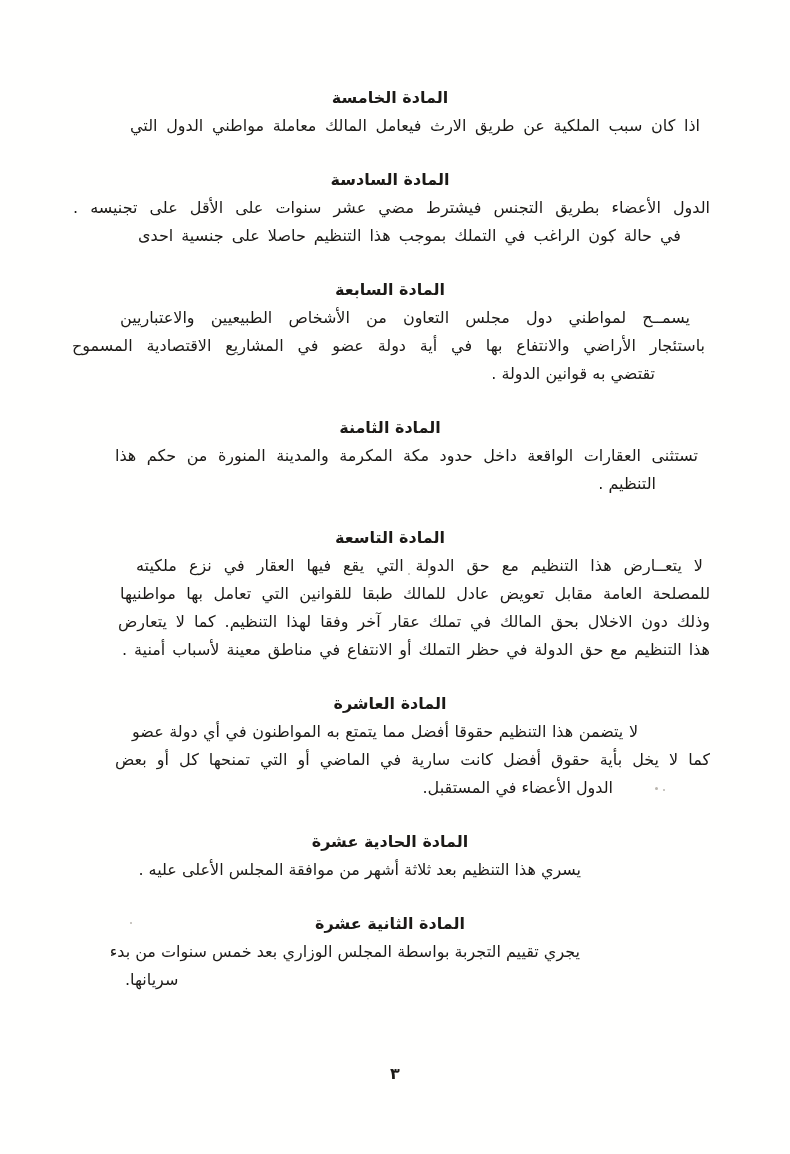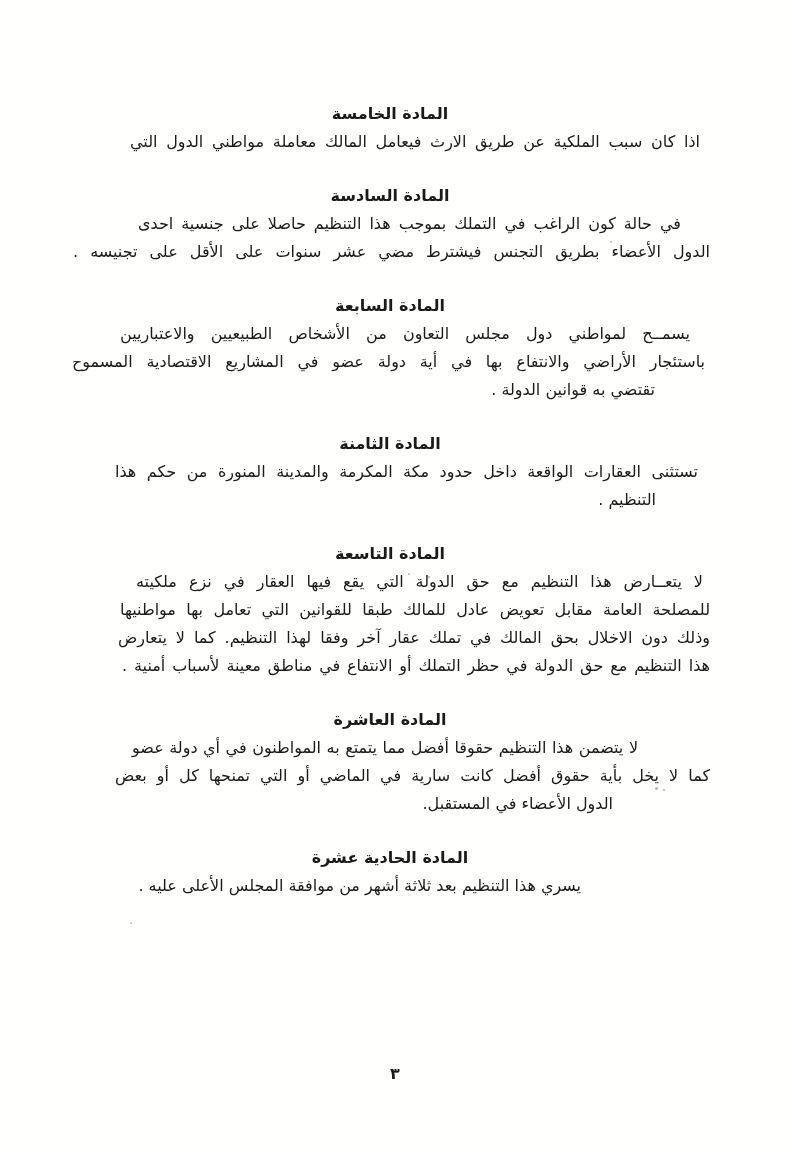--- a/index.html
+++ b/index.html
@@ -21,21 +21,21 @@
   }
   .article { margin: 0; }
   .heading {
     font-size: 16px;
     font-weight: bold;
     text-align: center;
     margin: 26px 0 0 0;
     height: 28px;
     line-height: 28px;
   }
-  .article:first-child .heading { margin-top: 16px; }
+  .article:first-child .heading { margin-top: 0; }
   .ln {
     font-size: 16px;
     margin: 0;
     height: 28px;
     line-height: 28px;
     overflow: hidden;
   }
   
   .j { text-align: justify; text-align-last: justify; }
   
@@ -66,22 +66,22 @@
 <div class="page">
   <main class="content">
 
     <section class="article">
       <h2 class="heading">المادة الخامسة</h2>
       <p class="ln j" style="padding:0 10px 0 60px">اذا كان سبب الملكية عن طريق الارث فيعامل المالك معاملة مواطني الدول التي</p>
     </section>
 
     <section class="article">
       <h2 class="heading">المادة السادسة</h2>
+      <p class="ln j" style="padding:0 0 0 3px">الدول الأعضاء بطريق التجنس فيشترط مضي عشر سنوات على الأقل على تجنيسه .</p>
       <p class="ln j" style="padding:0 29px 0 68px">في حالة كون الراغب في التملك بموجب هذا التنظيم حاصلا على جنسية احدى</p>
-      <p class="ln j" style="padding:0 0 0 3px">الدول الأعضاء بطريق التجنس فيشترط مضي عشر سنوات على الأقل على تجنيسه .</p>
     </section>
 
     <section class="article">
       <h2 class="heading">المادة السابعة</h2>
       <p class="ln j" style="padding:0 20px 0 50px">يسمــح لمواطني دول مجلس التعاون من الأشخاص الطبيعيين والاعتباريين</p>
       <p class="ln j" style="padding:0 5px 0 2px">باستئجار الأراضي والانتفاع بها في أية دولة عضو في المشاريع الاقتصادية المسموح</p>
       <p class="ln r" style="padding:0 55px 0 0">تقتضي به قوانين الدولة .</p>
     </section>
 
     <section class="article">
@@ -103,20 +103,25 @@
       <p class="ln j" style="padding:0 72px 0 62px">لا يتضمن هذا التنظيم حقوقا أفضل مما يتمتع به المواطنون في أي دولة عضو</p>
       <p class="ln j" style="padding:0 0 0 45px">كما لا يخل بأية حقوق أفضل كانت سارية في الماضي أو التي تمنحها كل أو بعض</p>
       <p class="ln r" style="padding:0 97px 0 0">الدول الأعضاء في المستقبل.</p>
     </section>
 
     <section class="article">
       <h2 class="heading">المادة الحادية عشرة</h2>
       <p class="ln r" style="padding:0 129px 0 0">يسري هذا التنظيم بعد ثلاثة أشهر من موافقة المجلس الأعلى عليه .</p>
     </section>
 
+    <section class="article">
+      <h2 class="heading">المادة الثانية عشرة</h2>
+      <p class="ln r" style="padding:0 130px 0 0">يجري تقييم التجربة بواسطة المجلس الوزاري بعد خمس سنوات من بدء</p>
+      <p class="ln l" style="padding:0 0 0 55px">سريانها.</p>
+    </section>
 
   </main>
 
   <div class="pagenum">٣</div>
 
   <div class="speck" style="left:655px; top:787px;"></div>
   <div class="speck" style="left:663px; top:789px; width:2px; height:2px;"></div>
   <div class="speck" style="left:130px; top:922px; width:2px; height:2px;"></div>
   <div class="speck" style="left:610px; top:241px; width:2px; height:2px;"></div>
   <div class="speck" style="left:408px; top:573px; width:2px; height:2px;"></div>

